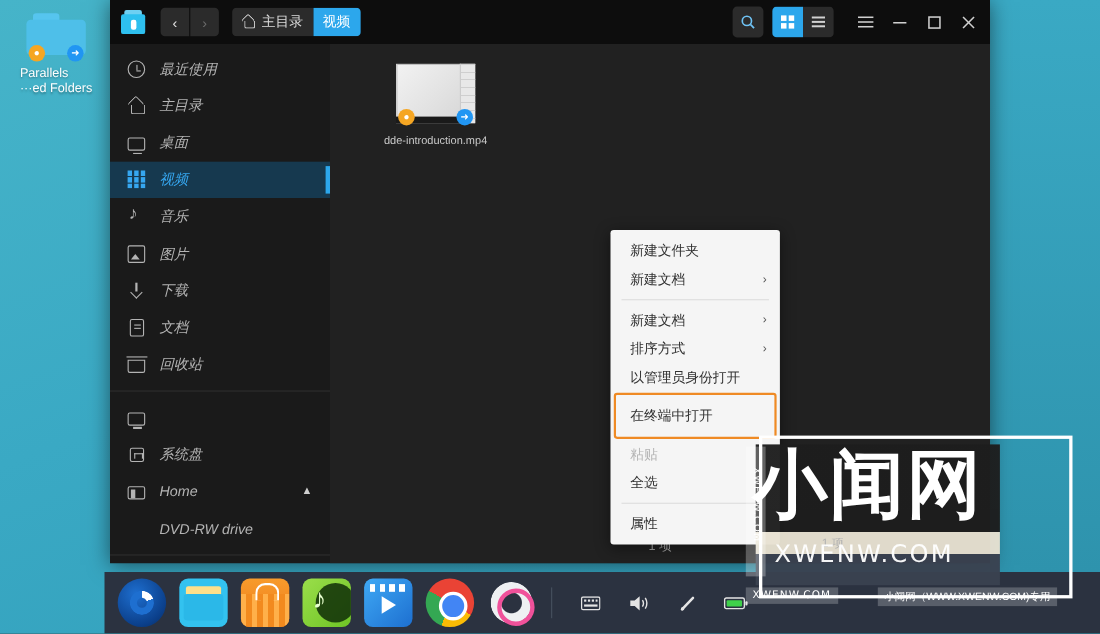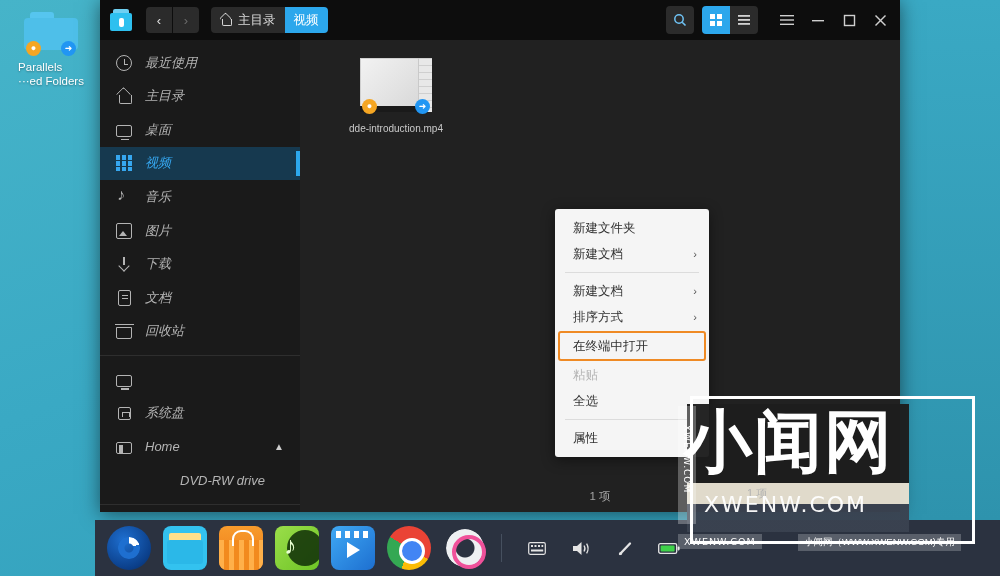--- a/index.html
+++ b/index.html
@@ -110,21 +110,21 @@
     position:relative; height:40px; display:flex; align-items:center;
     padding-left:16px; gap:13px; font-size:13px; color:#b4b4b4;font-style:italic;
   }
   .side-item.selected{ background:#16394f; color:#36a7f0; }
   .side-item.selected::after{
     content:""; position:absolute; right:0; top:4px; bottom:4px; width:4px; background:#2ca7ec;
   }
   .side-item .ico{ width:16px; height:16px; display:flex; align-items:center; justify-content:center; flex:0 0 16px; }
   .side-item .txt{ flex:1; }
   .eject{ margin-right:16px; color:#cfcfcf; font-size:10px; }
-  .side-item.sub{ padding-left:45px;text-align:center; }
+  .side-item.sub{ padding-left:45px; }
   .side-sep{ height:1px; background:#2e2e2e; margin:7px 0 7px 0; }
 
   
   .g{ position:relative; width:16px; height:16px; }
   .g.clock{ border:1.4px solid currentColor; border-radius:50%; }
   .g.clock::before{ content:""; position:absolute; left:7px; top:3.5px; width:1.4px; height:5px; background:currentColor;}
   .g.clock::after{ content:""; position:absolute; left:7px; top:8px; width:4px; height:1.4px; background:currentColor;}
   .g.home::before{ content:""; position:absolute; left:2px; top:1px; width:10px; height:10px; border:1.4px solid currentColor; border-bottom:none; border-right:none; transform:rotate(45deg); border-radius:2px;}
   .g.home::after{ content:""; position:absolute; left:2.5px; top:6.5px; width:11px; height:8px; border:1.4px solid currentColor; border-top:none; border-radius:0 0 2px 2px;}
   .g.monitor{ border:1.4px solid currentColor; border-radius:2px; height:12px; margin-top:2px;}
@@ -179,21 +179,21 @@
     box-shadow:0 3px 14px rgba(0,0,0,.45); z-index:40;
   }
   .mi{
     height:26px; display:flex; align-items:center; padding:0 12px 0 18px;
     font-size:12.5px; color:#303030; position:relative;
   }
   .mi .arrow{ margin-left:auto; font-size:11px; color:#555; }
   .mi.disabled{ color:#b4b4b4; }
   .mi.highlighted{
     outline:2.5px solid #ef8a24; outline-offset:-1px; border-radius:2px;
-    margin:2px 4px; padding-left:14px; height:28px;
+    margin:2px 4px; padding-left:14px; height:40px;
   }
   .msep{ height:1px; background:#dcdcdc; margin:5px 10px; }
 
   
   #dock{
     position:absolute; left:95px; bottom:0; width:905px; height:56px;
     background:#2b3240; display:flex; align-items:center; padding:0 12px; z-index:30;
   }
   .dock-icon{ width:44px; height:44px; margin-right:12px; position:relative; border-radius:8px; }
   .tray{ display:flex; align-items:center; margin-left:8px; }
@@ -503,20 +503,23 @@
   </div>
   <div class="msep"></div>
   <div class="mi">
     <span>新建文档</span>
     <span class="arrow">›</span>
   </div>
   <div class="mi">
     <span>排序方式</span>
     <span class="arrow">›</span>
   </div>
+  <div class="mi">
+    <span>以管理员身份打开</span>
+  </div>
   <div class="mi highlighted">
     <span>在终端中打开</span>
   </div>
   <div class="mi disabled">
     <span>粘贴</span>
   </div>
   <div class="mi">
     <span>全选</span>
   </div>
   <div class="msep"></div>

